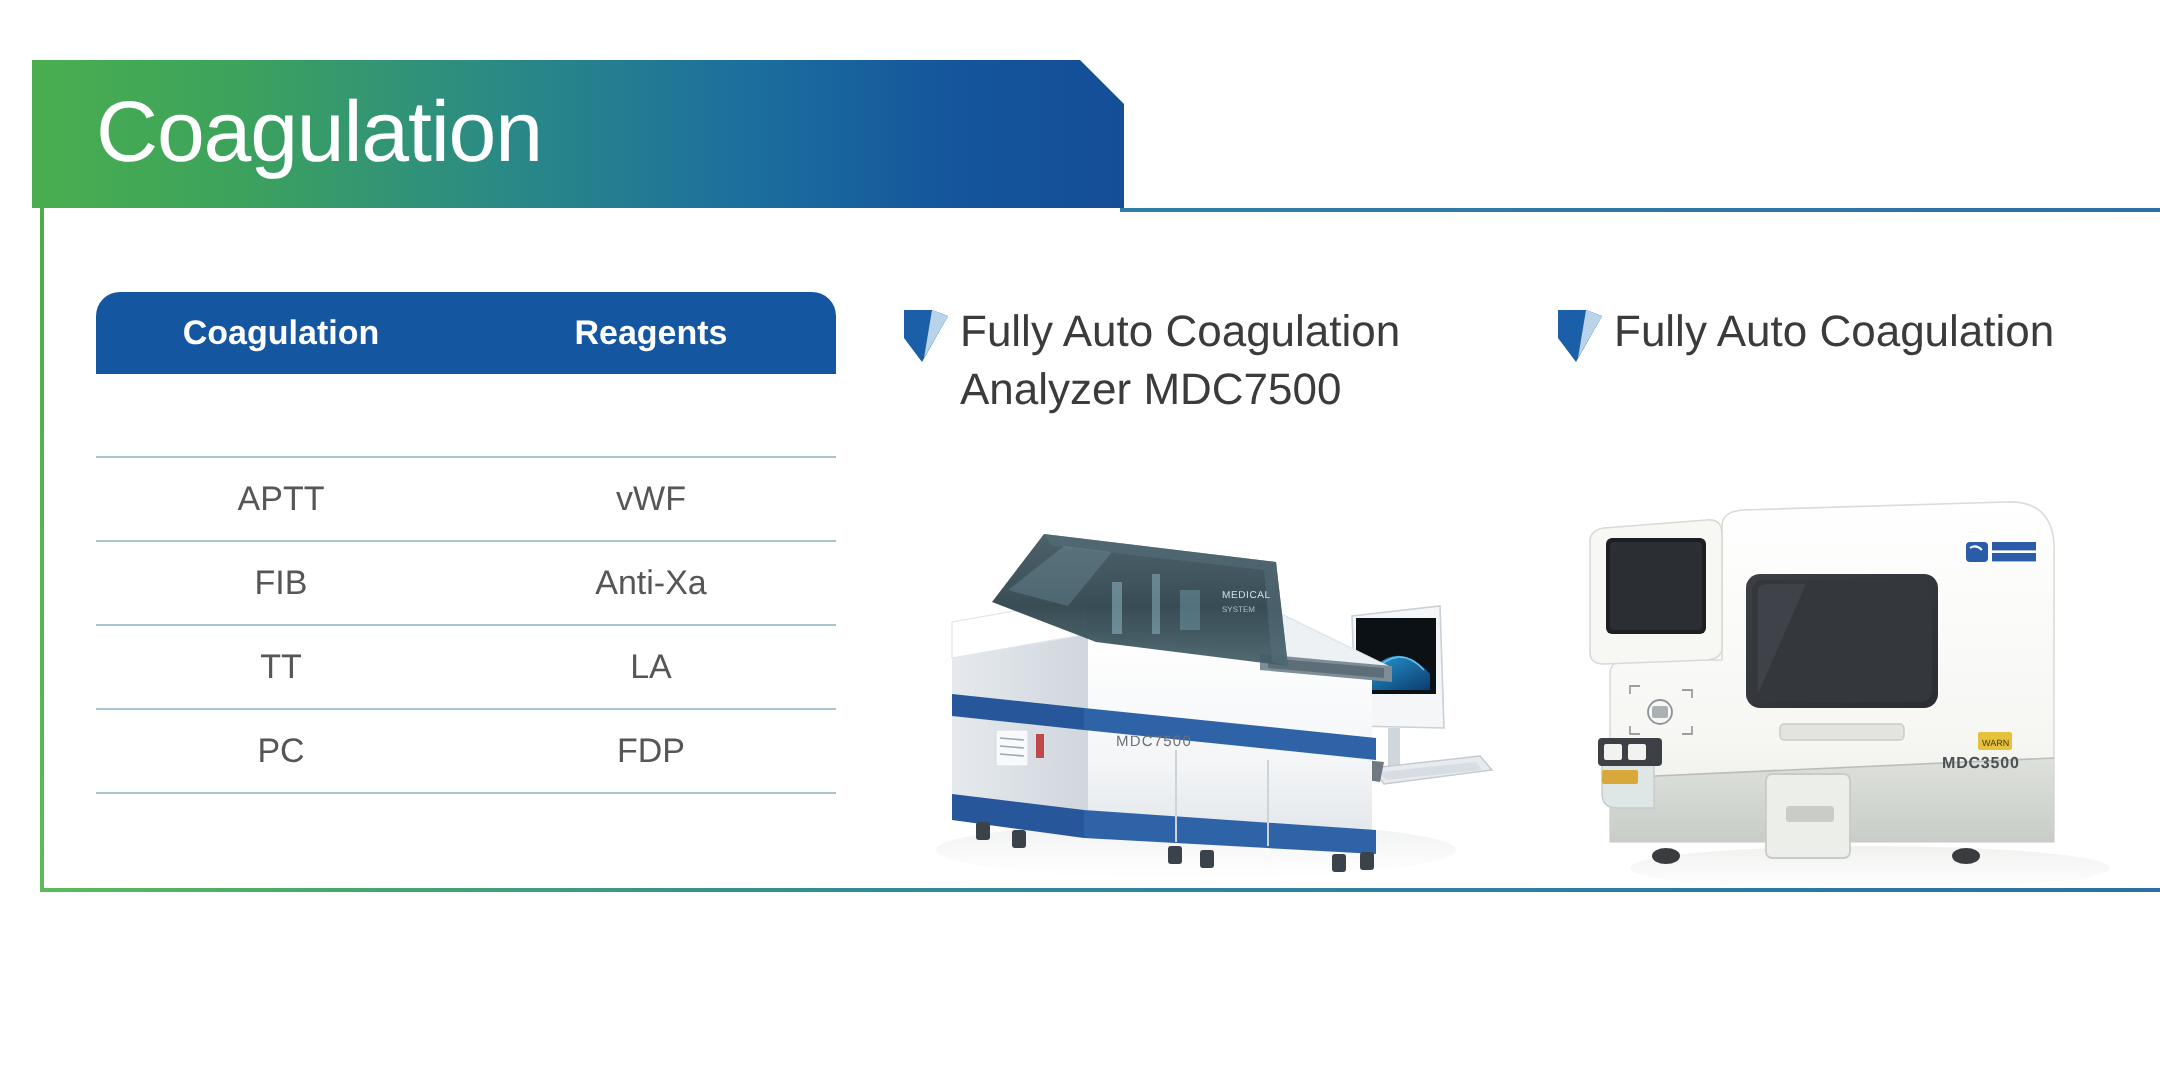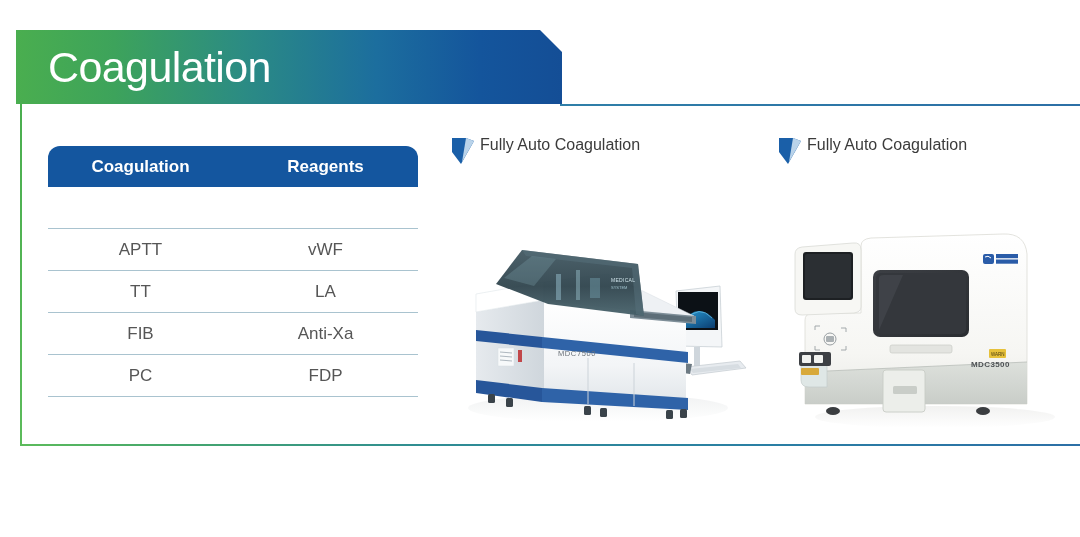--- a/index.html
+++ b/index.html
@@ -130,23 +130,24 @@
   }
   .p-bullet {
     position: absolute;
     left: 4px;
     top: 4px;
     width: 22px;
     height: 28px;
   }
   .p-title {
     color: #3b3b3b;
-    font-size: 16px;
+    font-size: 22px;
     line-height: 1.32;
     font-weight: 400;
+    margin-top: 17px;
   }
 
   .p-image {
     position: relative;
     margin-top: 18px;
     width: 310px;
     height: 215px;
   }
 
   
@@ -175,43 +176,44 @@
         <div class="cell">Coagulation</div>
         <div class="cell">Reagents</div>
       </div>
       <div class="rt-row">
       </div>
       <div class="rt-row">
         <div class="cell">APTT</div>
         <div class="cell">vWF</div>
       </div>
       <div class="rt-row">
+        <div class="cell">FIB</div>
+        <div class="cell">Anti-Xa</div>
+      </div>
+      <div class="rt-row">
         <div class="cell">TT</div>
         <div class="cell">LA</div>
-      </div>
-      <div class="rt-row">
-        <div class="cell">FIB</div>
-        <div class="cell">Anti-Xa</div>
       </div>
       <div class="rt-row">
         <div class="cell">PC</div>
         <div class="cell">FDP</div>
       </div>
     </div>
 
     <div class="product p1">
       <div class="p-title-wrap">
         <span class="p-bullet">
           <svg width="22" height="28" viewBox="0 0 22 28">
             <polygon points="0,0 14,0 22,3 9,26 0,14" fill="#1a5fa8"></polygon>
             <polygon points="14,0 22,3 10,24" fill="#b9d3ea"></polygon>
           </svg>
         </span>
         <div class="p-title">
           <span>Fully Auto Coagulation</span><br>
+          <span>Analyzer MDC7500</span>
         </div>
       </div>
       <div class="p-image">
         <svg class="m7500" width="310" height="215" viewBox="0 0 310 215">
           <defs>
             <linearGradient id="g7body" x1="0" y1="0" x2="0" y2="1">
               <stop offset="0%" stop-color="#ffffff"></stop>
               <stop offset="60%" stop-color="#f3f5f7"></stop>
               <stop offset="100%" stop-color="#dfe4e8"></stop>
             </linearGradient>

